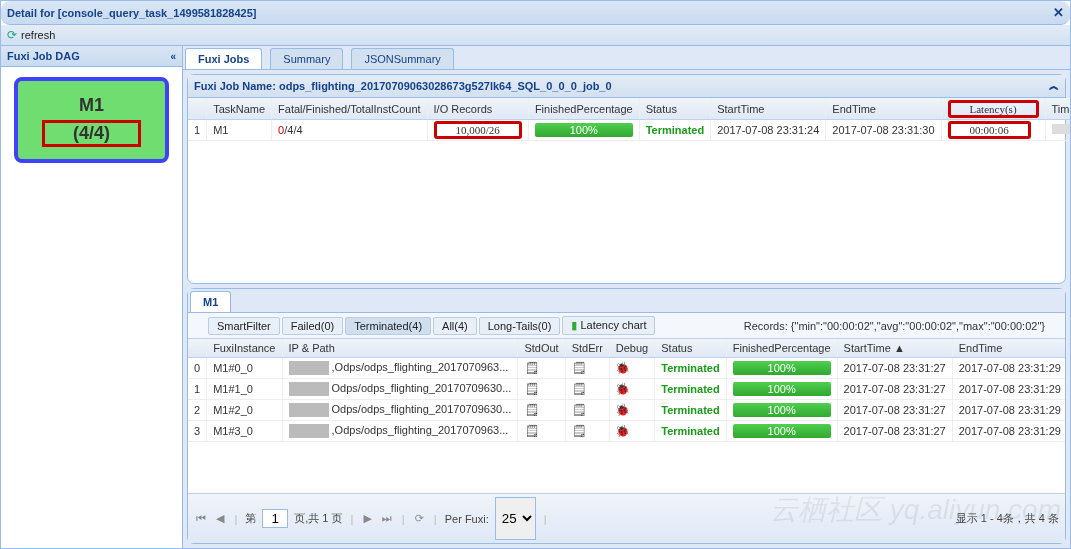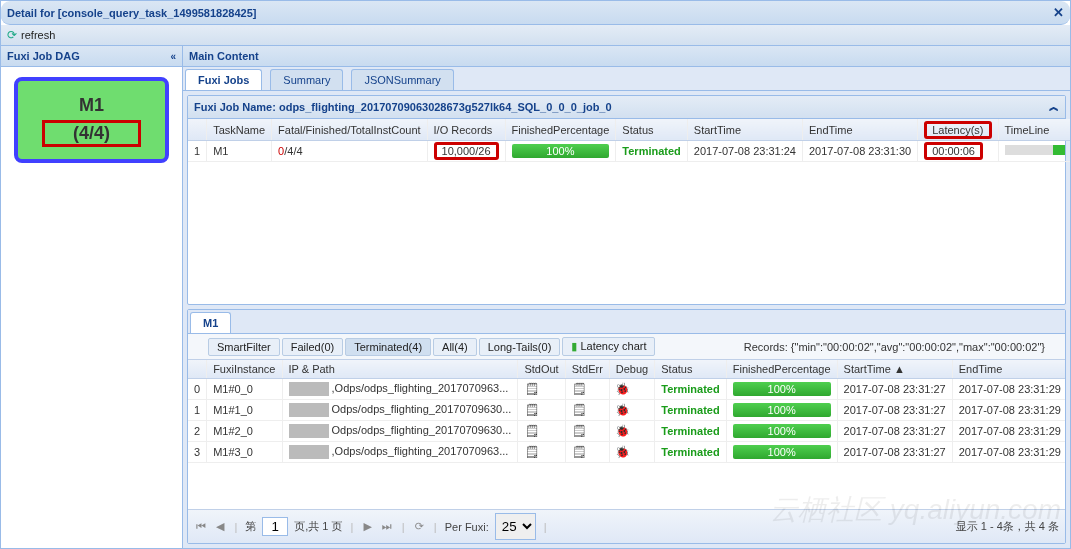--- a/index.html
+++ b/index.html
@@ -14,45 +14,45 @@
   .panel-header { background: linear-gradient(#dae6f4,#c8dbf0); color: #15428b; font-weight: bold; padding: 4px 6px; border-bottom: 1px solid #99bbe8; display:flex; justify-content:space-between; align-items:flex-end;}
   .panel-header .chev { font-size:10px; }
   .sidebar-body { flex: 1; padding: 10px; background: #fff; display:flex; align-items:flex-start; justify-content:center; }
   .dag-node { border: 4px solid #4040ff; background: #6fdd6f; border-radius: 8px; padding: 14px 24px 12px; text-align: center; font-size: 18px; font-weight: bold; }
   .dag-node .count { border: 3px solid #cc0000; padding: 0 28px; margin-top: 4px; display:inline-block; }
   .main { flex: 1; display: flex; flex-direction: column; overflow:hidden; }
   .tabs { display: flex; border-bottom: 1px solid #99bbe8; background: #dfe8f6; padding: 2px 2px 0; }
   .tab { padding: 4px 12px; border: 1px solid #99bbe8; border-bottom: none; background: #d2e0f0; color: #15428b; border-radius: 3px 3px 0 0; margin-right:8px; cursor:pointer; }
   .tab.active { background: #fff; font-weight: bold; }
   .content { flex: 1; padding: 4px; background:#dfe8f6; display:flex; flex-direction:column; gap:4px; overflow:hidden; }
-  .sub-panel { background:#fff; border:1px solid #99bbe8; border-radius:2px; display:flex; flex-direction:column; }
+  .sub-panel { background:#fff; border:1px solid #99bbe8; border-radius:7px; display:flex; flex-direction:column; }
   .sub-panel.top { flex: 0 0 210px; }
   .sub-panel.bottom { flex:1; display:flex; flex-direction:column; min-height:0; }
   .sub-title { background: linear-gradient(#e4ecf6,#d2e0f0); color:#15428b; font-weight:bold; padding:4px 6px; border-bottom:1px solid #99bbe8; display:flex; justify-content:space-between; align-items:center;}
   table { width:100%; border-collapse: collapse; font-size:11px; }
   th,td { padding: 3px 6px; text-align:left; border-right:1px solid #eee; white-space:nowrap; overflow:hidden; text-overflow:ellipsis; }
   th { background: linear-gradient(#f0f4fa,#dfe8f6); color:#333; border-bottom:1px solid #c0d0e8; font-weight:normal; }
   td { border-bottom:1px solid #eee; }
-  .redbox { border: 3px solid #cc0000; padding: 0 5px; border-radius:3px; }
+  .redbox { border: 3px solid #cc0000; padding: 0 19px; border-radius:3px;font-family:Liberation Serif, serif; }
   .terminated { color: #1a9c1a; font-weight:bold; }
   .fatal0 { color: #c00; }
   .progress { background: linear-gradient(#4fcf4f,#2fa82f); color:#fff; text-align:center; border-radius:2px; padding:1px 0; }
   .timeline-bar { display:inline-block; width:60px; height:10px; background:#ddd; position:relative; }
   .timeline-bar .done { position:absolute; right:0; height:100%; width:12px; background:#3b3; }
   .tabs2 { display:flex; border-bottom:1px solid #99bbe8; background:#dfe8f6; padding:2px 2px 0; }
   .filter-bar { display:flex; gap:2px; align-items:center; padding:3px 20px; border-bottom:1px solid #c0d0e8; background:#f4f7fb; }
   .filter-btn { padding:2px 8px; border:1px solid #b8cce4; background:#e8eff8; border-radius:2px; cursor:pointer; color:#222; }
   .filter-btn.active { background:#d0dff0; }
   .filter-bar .latency-info { margin-left:auto; color:#333; }
   .bug { color:#333; font-size:12px; }
   .bottom-scroll { flex:1; overflow:auto; }
   .pager { display:flex; align-items:center; gap:6px; padding:3px 6px; border-top:1px solid #c0d0e8; background:linear-gradient(#f0f4fa,#dfe8f6); font-size:11px; color:#444; }
   .pager .sep { color:#bbb; margin:0 2px; }
   .pager input { width:26px; text-align:center; border:1px solid #99bbe8; padding:1px; }
-  .pager select { border:1px solid #99bbe8; padding:4px 2px; }
+  .pager select { border:1px solid #99bbe8; padding:12px 2px; }
   .pager .right { margin-left:auto; }
   .nav-btn { color:#888; padding:0 2px; }
   .collapse { font-size:10px; color:#15428b; }
   .view-icon svg{display:block;}
   .watermark { position:absolute; right:10px; bottom:20px; font-size:28px; color:rgba(0,0,0,0.07); font-style:italic; font-family: 'Microsoft YaHei', sans-serif; pointer-events:none;}
 </style>
 </head>
 <body>
 
 <div class="window">
@@ -71,23 +71,20 @@
         <span class="chev">«</span>
       </div>
       <div class="sidebar-body">
         <div class="dag-node">
           <div>M1</div>
           <div class="count">(4/4)</div>
         </div>
       </div>
     </div>
     <div class="main">
-      <div class="panel-header">
-        <span>Main Content</span>
-      </div>
       <div class="tabs">
         <div class="tab active">Fuxi Jobs</div>
         <div class="tab">Summary</div>
         <div class="tab">JSONSummary</div>
       </div>
       <div class="content">
 
         <div class="sub-panel top">
           <div class="sub-title">
             <span>Fuxi Job Name: odps_flighting_20170709063028673g527lk64_SQL_0_0_0_job_0</span>

